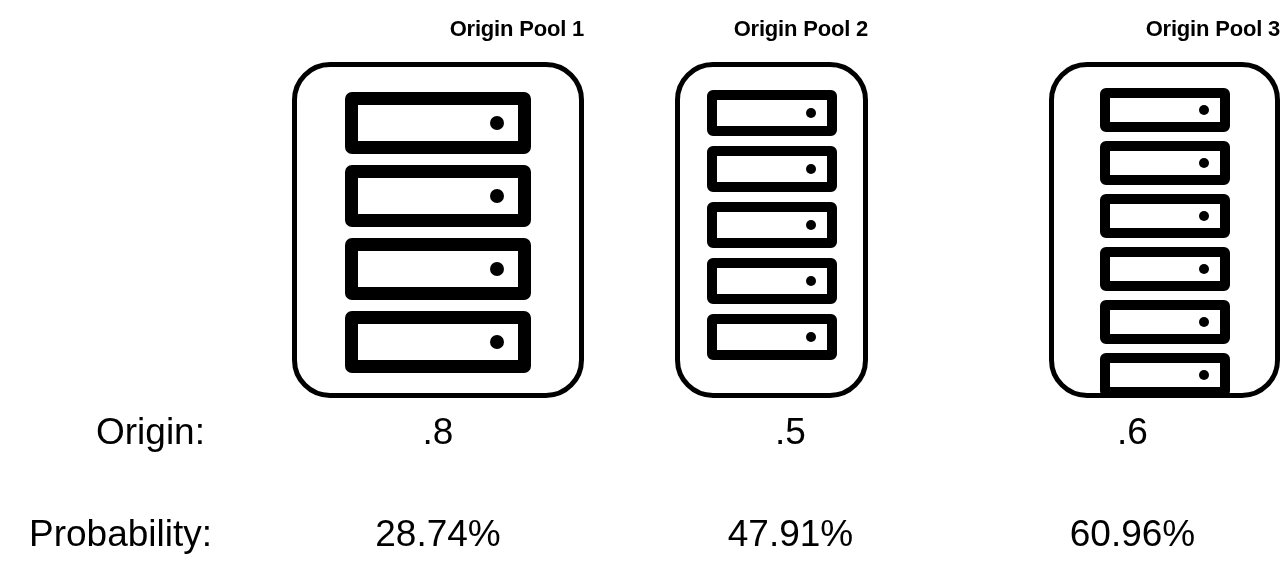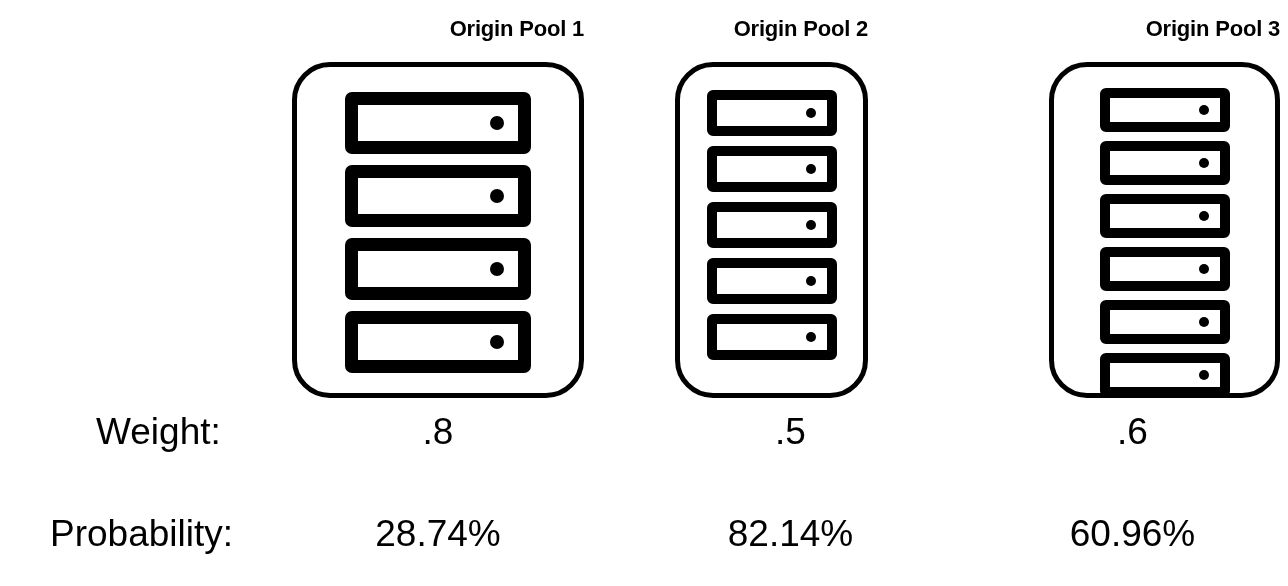--- a/index.html
+++ b/index.html
@@ -103,21 +103,21 @@
   #rack-stack-2 .server-dot { width: 10px; height: 10px; right: 11px; }
 
   
   .row-label {
     position: absolute;
     font-size: 37px;
     line-height: 44px;
     white-space: nowrap;
   }
   #weight-row-label { left: 96px; top: 410px; }
-  #probability-row-label { left: 29px; top: 512px; margin-left: 21px; }
+  #probability-row-label { left: 29px; top: 512px; }
 
   .row-value {
     position: absolute;
     font-size: 37px;
     line-height: 44px;
     text-align: center;
     white-space: nowrap;
   }
   .weight-value { top: 410px; }
   .probability-value { top: 512px; }
@@ -188,21 +188,21 @@
     </div>
     <div class="server-unit">
       <span class="server-dot"></span>
     </div>
     <div class="server-unit">
       <span class="server-dot"></span>
     </div>
   </div>
 </div>
 
-<div class="row-label" id="weight-row-label">Weight:</div>
+<div class="row-label" id="weight-row-label">Origin:</div>
 <div class="row-value weight-value val-col-0">.8</div>
 <div class="row-value weight-value val-col-1">.5</div>
 <div class="row-value weight-value val-col-2">.6</div>
 
 <div class="row-label" id="probability-row-label">Probability:</div>
 <div class="row-value probability-value val-col-0">28.74%</div>
-<div class="row-value probability-value val-col-1">82.14%</div>
+<div class="row-value probability-value val-col-1">47.91%</div>
 <div class="row-value probability-value val-col-2">60.96%</div>
 
 </body></html>

